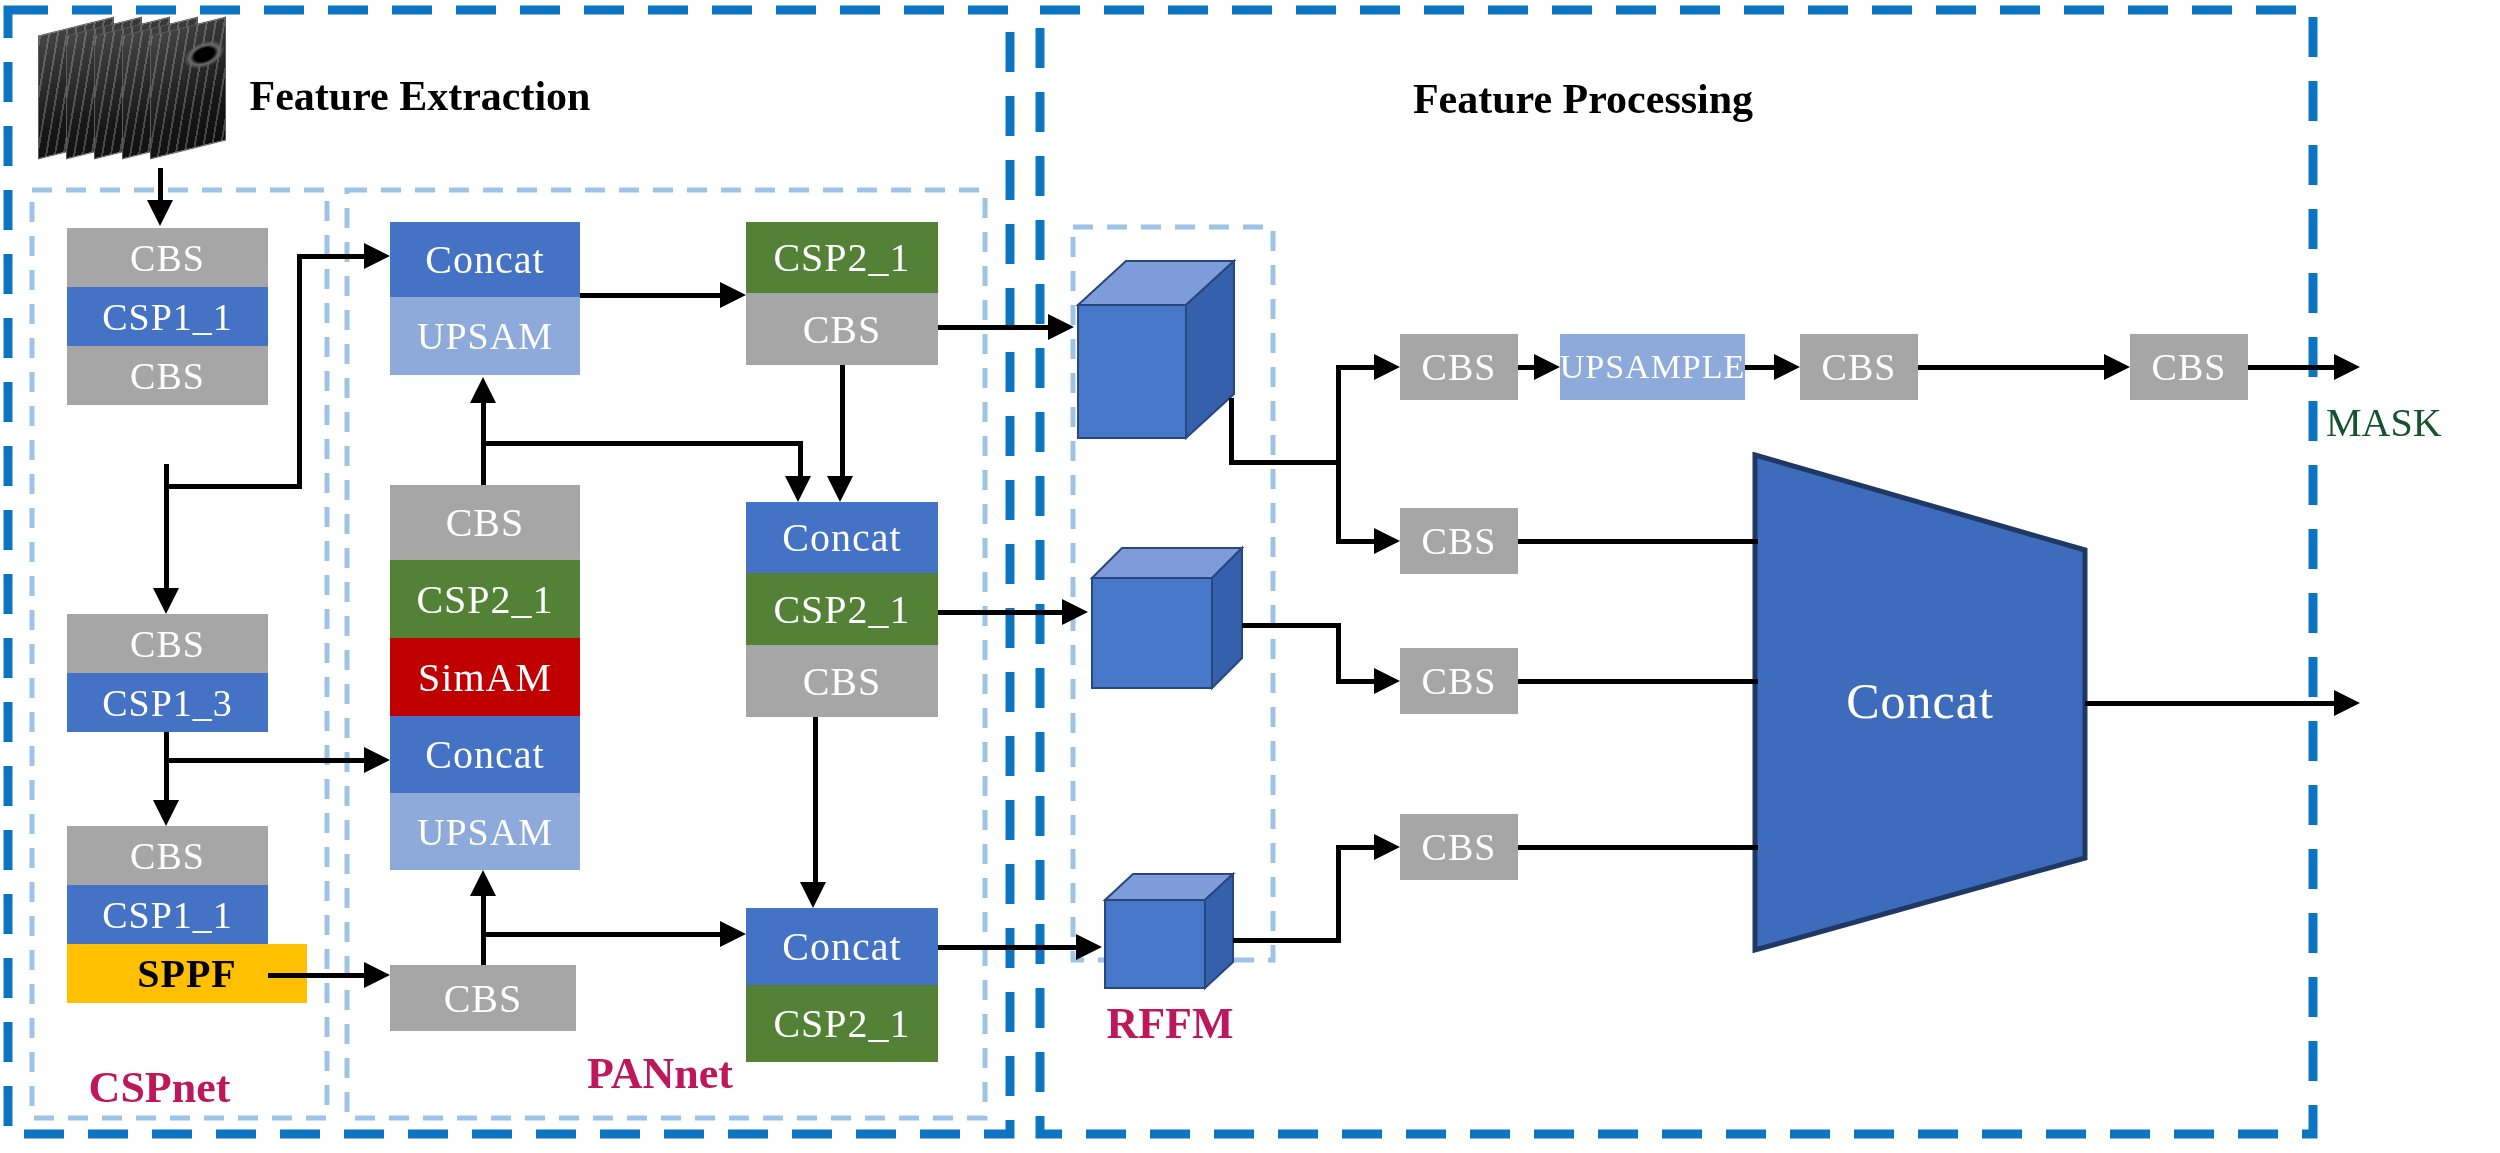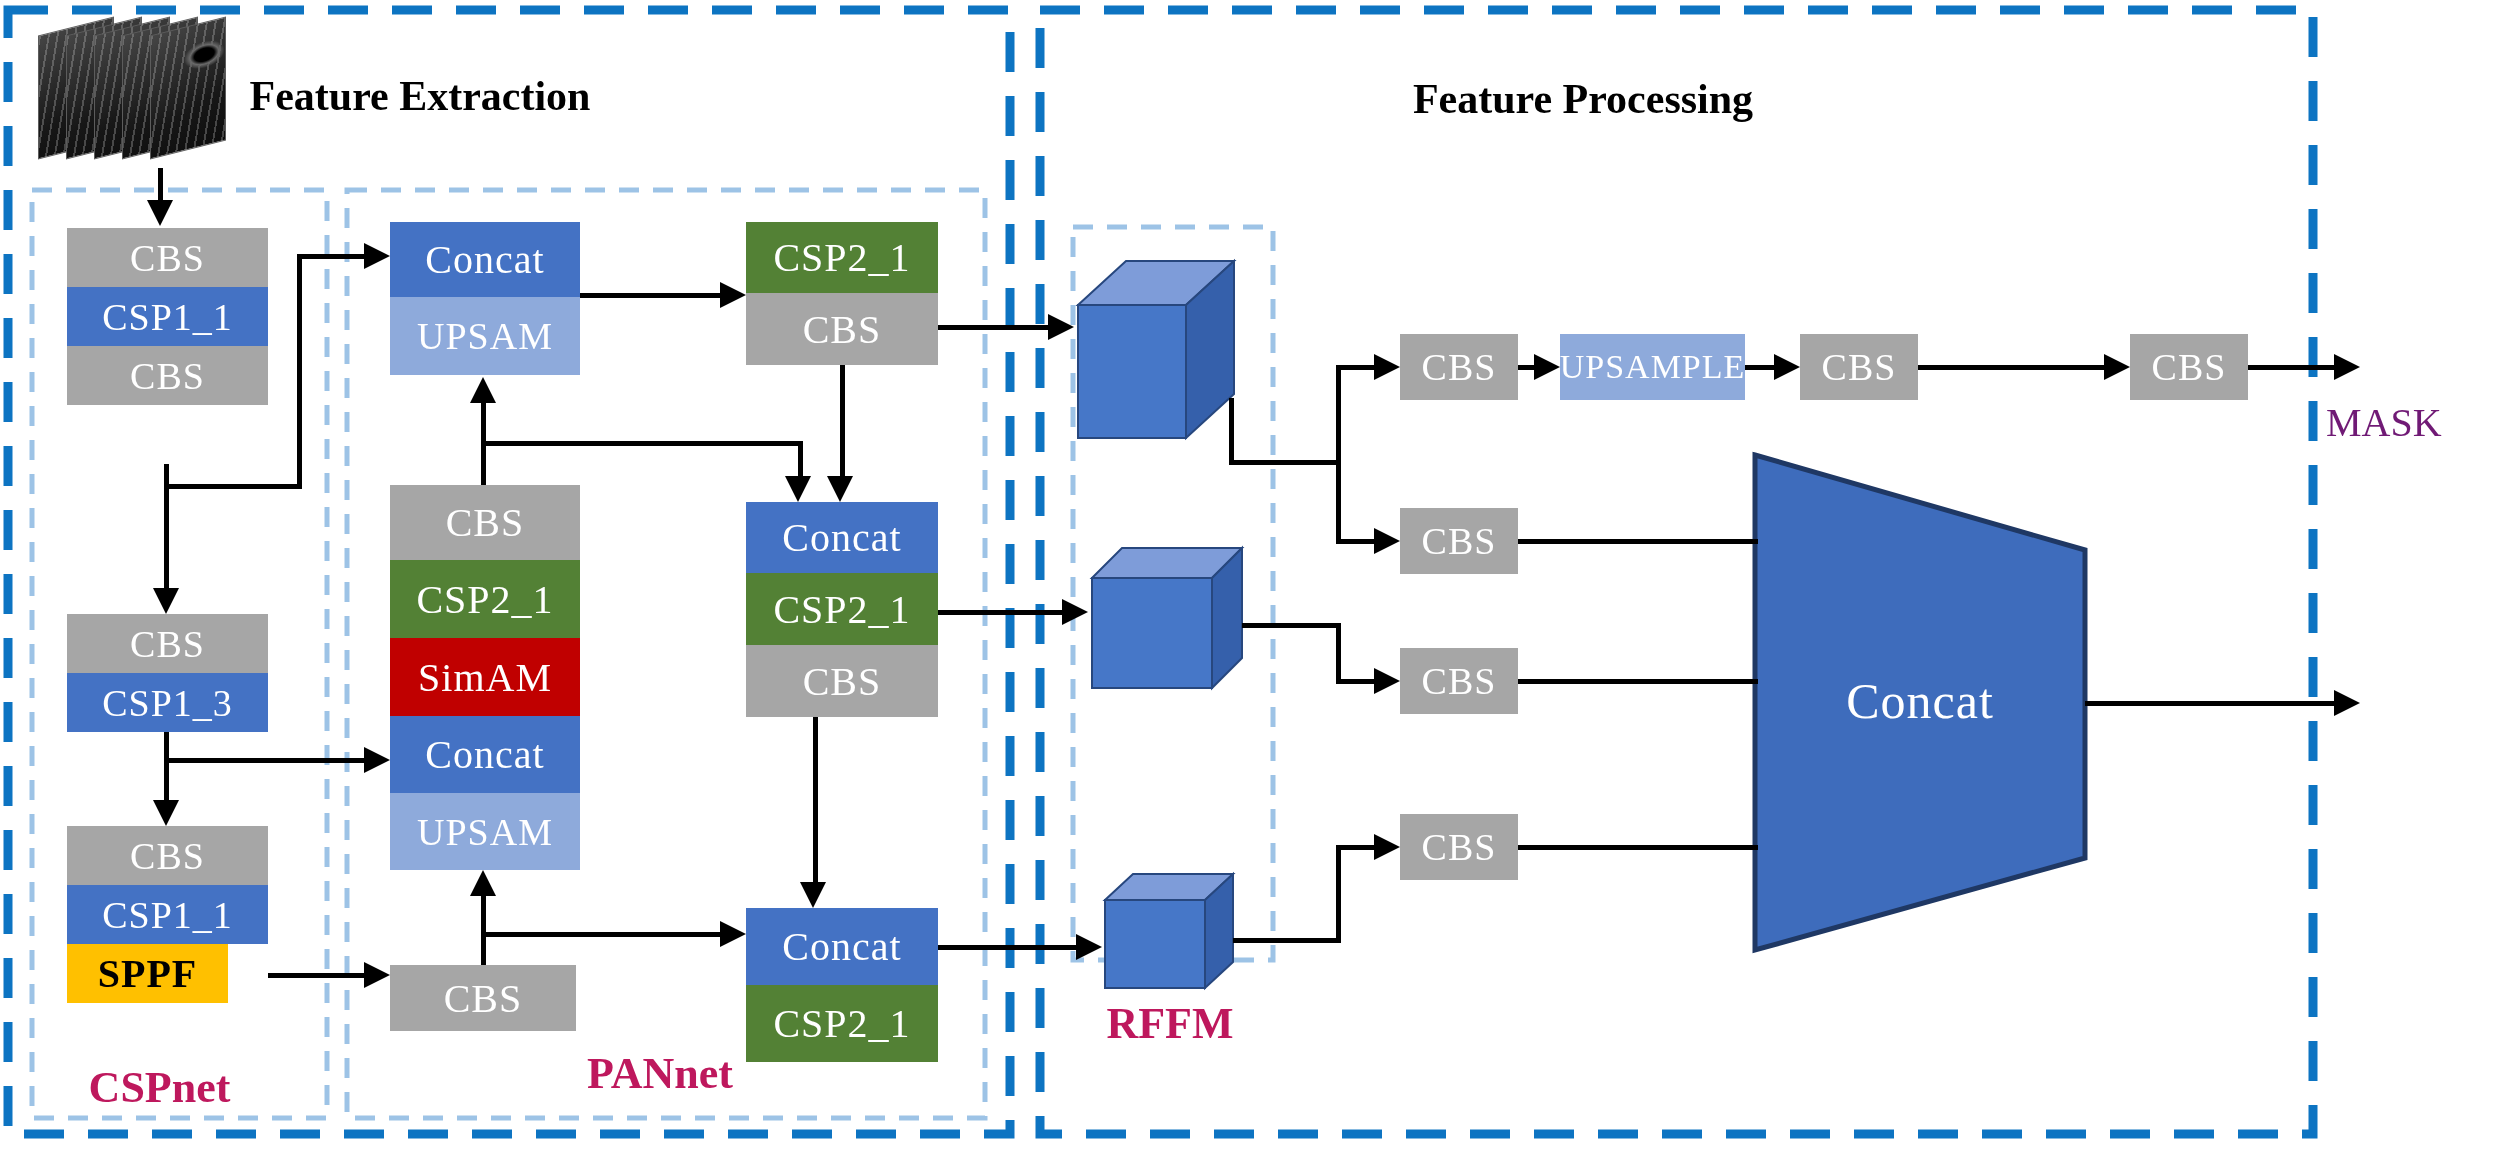--- a/index.html
+++ b/index.html
@@ -15,21 +15,21 @@
   .red{background:#C00000;}
   .yellow{background:#FFC000;color:#000000;}
   .hl{position:absolute;height:5px;background:#000;z-index:6;}
   .vl{position:absolute;width:5px;background:#000;z-index:6;}
   .ah{position:absolute;width:0;height:0;z-index:7;}
   .ah-r{border-top:13px solid transparent;border-bottom:13px solid transparent;border-left:26px solid #000;}
   .ah-d{border-left:13px solid transparent;border-right:13px solid transparent;border-top:26px solid #000;}
   .ah-u{border-left:13px solid transparent;border-right:13px solid transparent;border-bottom:26px solid #000;}
   .title{position:absolute;z-index:5;color:#000;font-weight:bold;font-size:42px;text-align:center;}
   .seclabel{position:absolute;z-index:5;color:#be185d;font-weight:bold;font-size:44px;text-align:center;}
-  .outlabel{position:absolute;z-index:5;color:#701a75;font-size:40px;text-align:center;line-height:1.35;}
+  .outlabel{position:absolute;z-index:5;color:#14532d;font-size:40px;text-align:center;line-height:1.35;}
   .frame{position:absolute;width:74px;height:122px;transform:skewY(-14deg);
          border:1px solid #5c5c5c;z-index:3;
          background-image:
            radial-gradient(ellipse 26px 17px at 72% 26%, #000 38%, #6a6a6a 55%, rgba(30,30,30,0) 78%),
            repeating-linear-gradient(100deg, rgba(210,210,210,0.28) 0 2px, rgba(0,0,0,0) 2px 9px),
            linear-gradient(160deg,#454545 0%,#171717 65%,#0d0d0d 100%);}
   .traptext{position:absolute;z-index:5;color:#fff;font-size:50px;text-align:center;letter-spacing:1px;}
 </style>
 </head>
 <body>
@@ -75,21 +75,21 @@
     <div class="frame" style="left:150px;top:26px;"></div>
   </div>
 
   <div class="blk gray" style="left:67px;top:228px;width:201px;height:59px;font-size:38px;">CBS</div>
   <div class="blk blue" style="left:67px;top:287px;width:201px;height:59px;font-size:38px;">CSP1_1</div>
   <div class="blk gray" style="left:67px;top:346px;width:201px;height:59px;font-size:38px;">CBS</div>
   <div class="blk gray" style="left:67px;top:614px;width:201px;height:59px;font-size:38px;">CBS</div>
   <div class="blk blue" style="left:67px;top:673px;width:201px;height:59px;font-size:38px;">CSP1_3</div>
   <div class="blk gray" style="left:67px;top:826px;width:201px;height:59px;font-size:38px;">CBS</div>
   <div class="blk blue" style="left:67px;top:885px;width:201px;height:59px;font-size:38px;">CSP1_1</div>
-  <div class="blk yellow" style="left:67px;top:944px;width:161px;height:59px;font-size:40px;font-weight:bold;">SPPF</div>
+  <div class="blk yellow" style="left:67px;top:944px;width:240px;height:59px;font-size:40px;font-weight:bold;">SPPF</div>
   <div class="seclabel" style="left:52px;top:1062px;width:215px;">CSPnet</div>
 
   <div class="blk blue" style="left:390px;top:222px;width:190px;height:75px;font-size:40px;">Concat</div>
   <div class="blk lblue" style="left:390px;top:297px;width:190px;height:78px;font-size:38px;">UPSAM</div>
 
   <div class="blk gray" style="left:390px;top:485px;width:190px;height:75px;font-size:40px;">CBS</div>
   <div class="blk green" style="left:390px;top:560px;width:190px;height:78px;font-size:40px;">CSP2_1</div>
   <div class="blk red" style="left:390px;top:638px;width:190px;height:78px;font-size:40px;">SimAM</div>
   <div class="blk blue" style="left:390px;top:716px;width:190px;height:77px;font-size:40px;">Concat</div>
   <div class="blk lblue" style="left:390px;top:793px;width:190px;height:77px;font-size:38px;">UPSAM</div>

